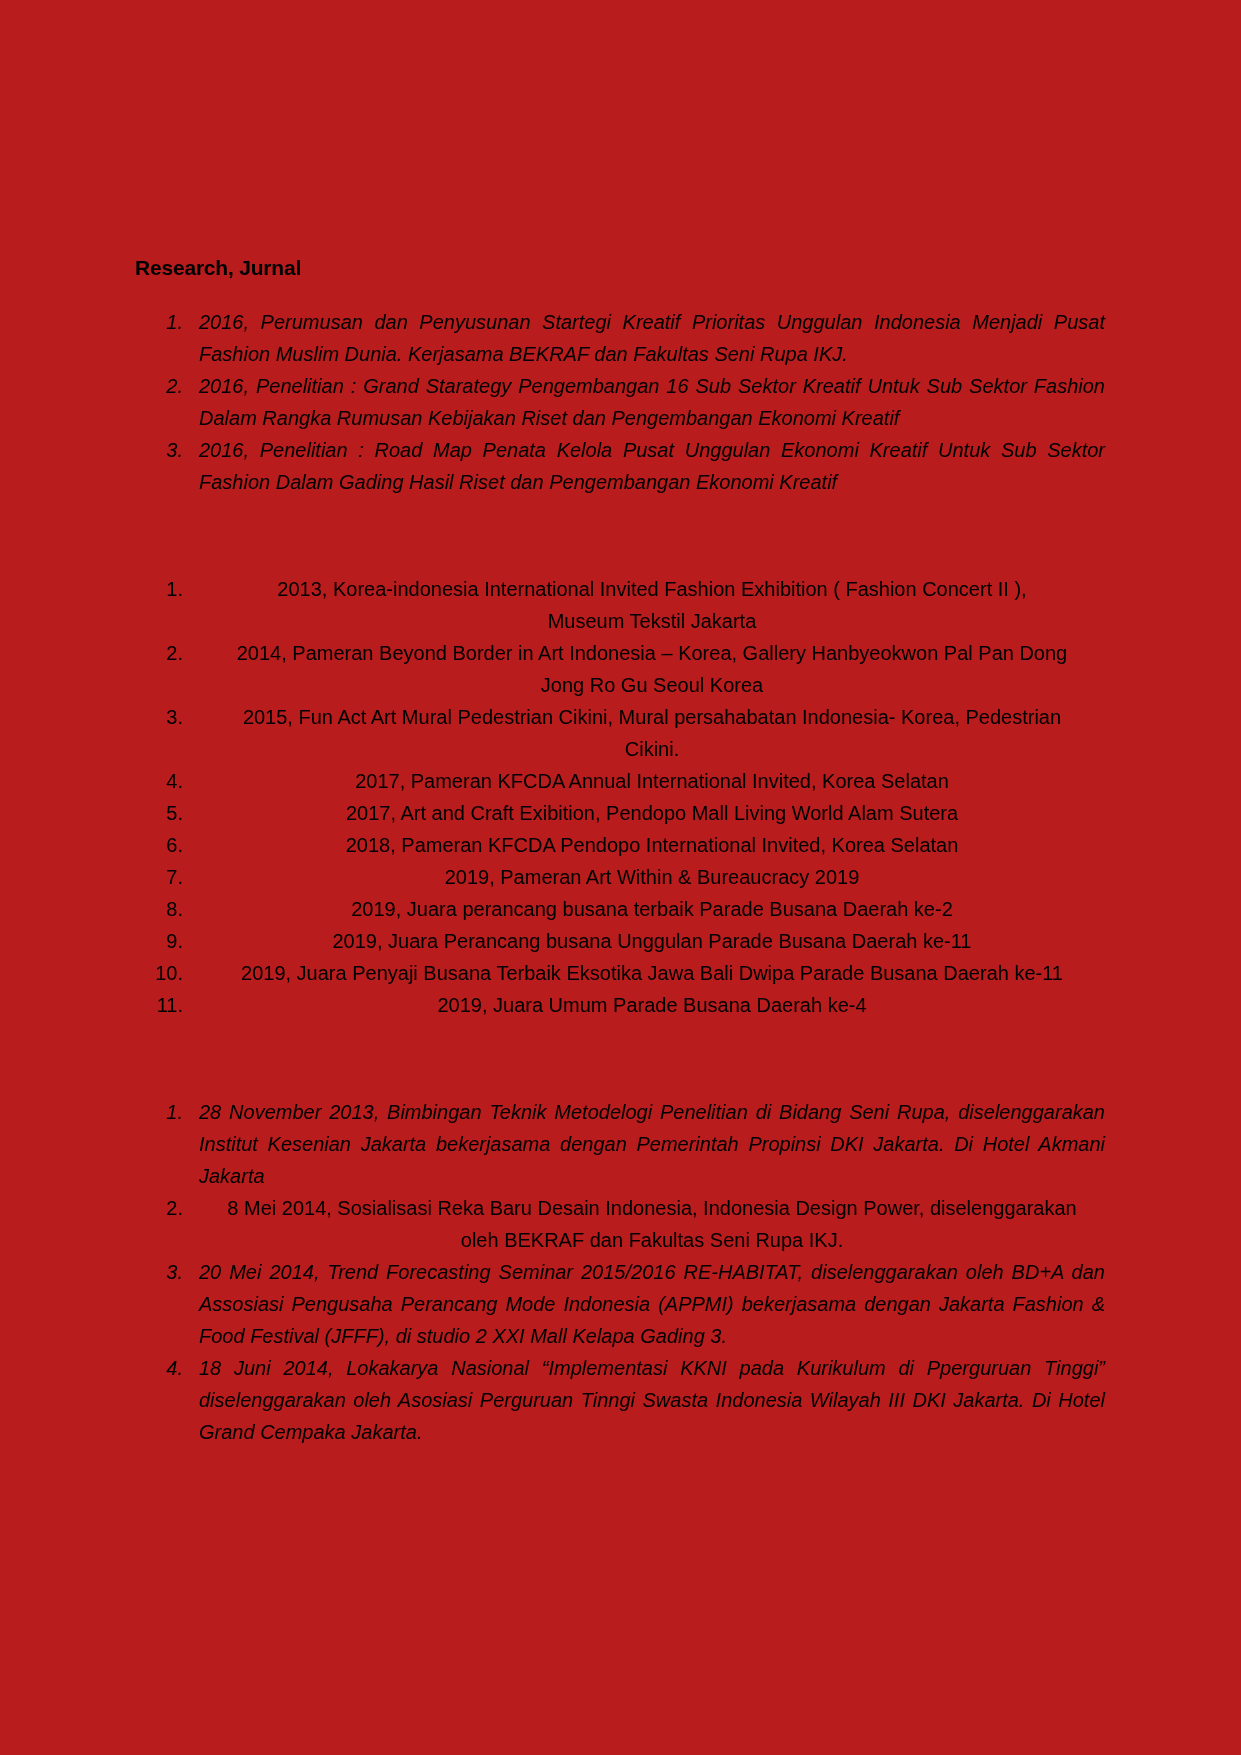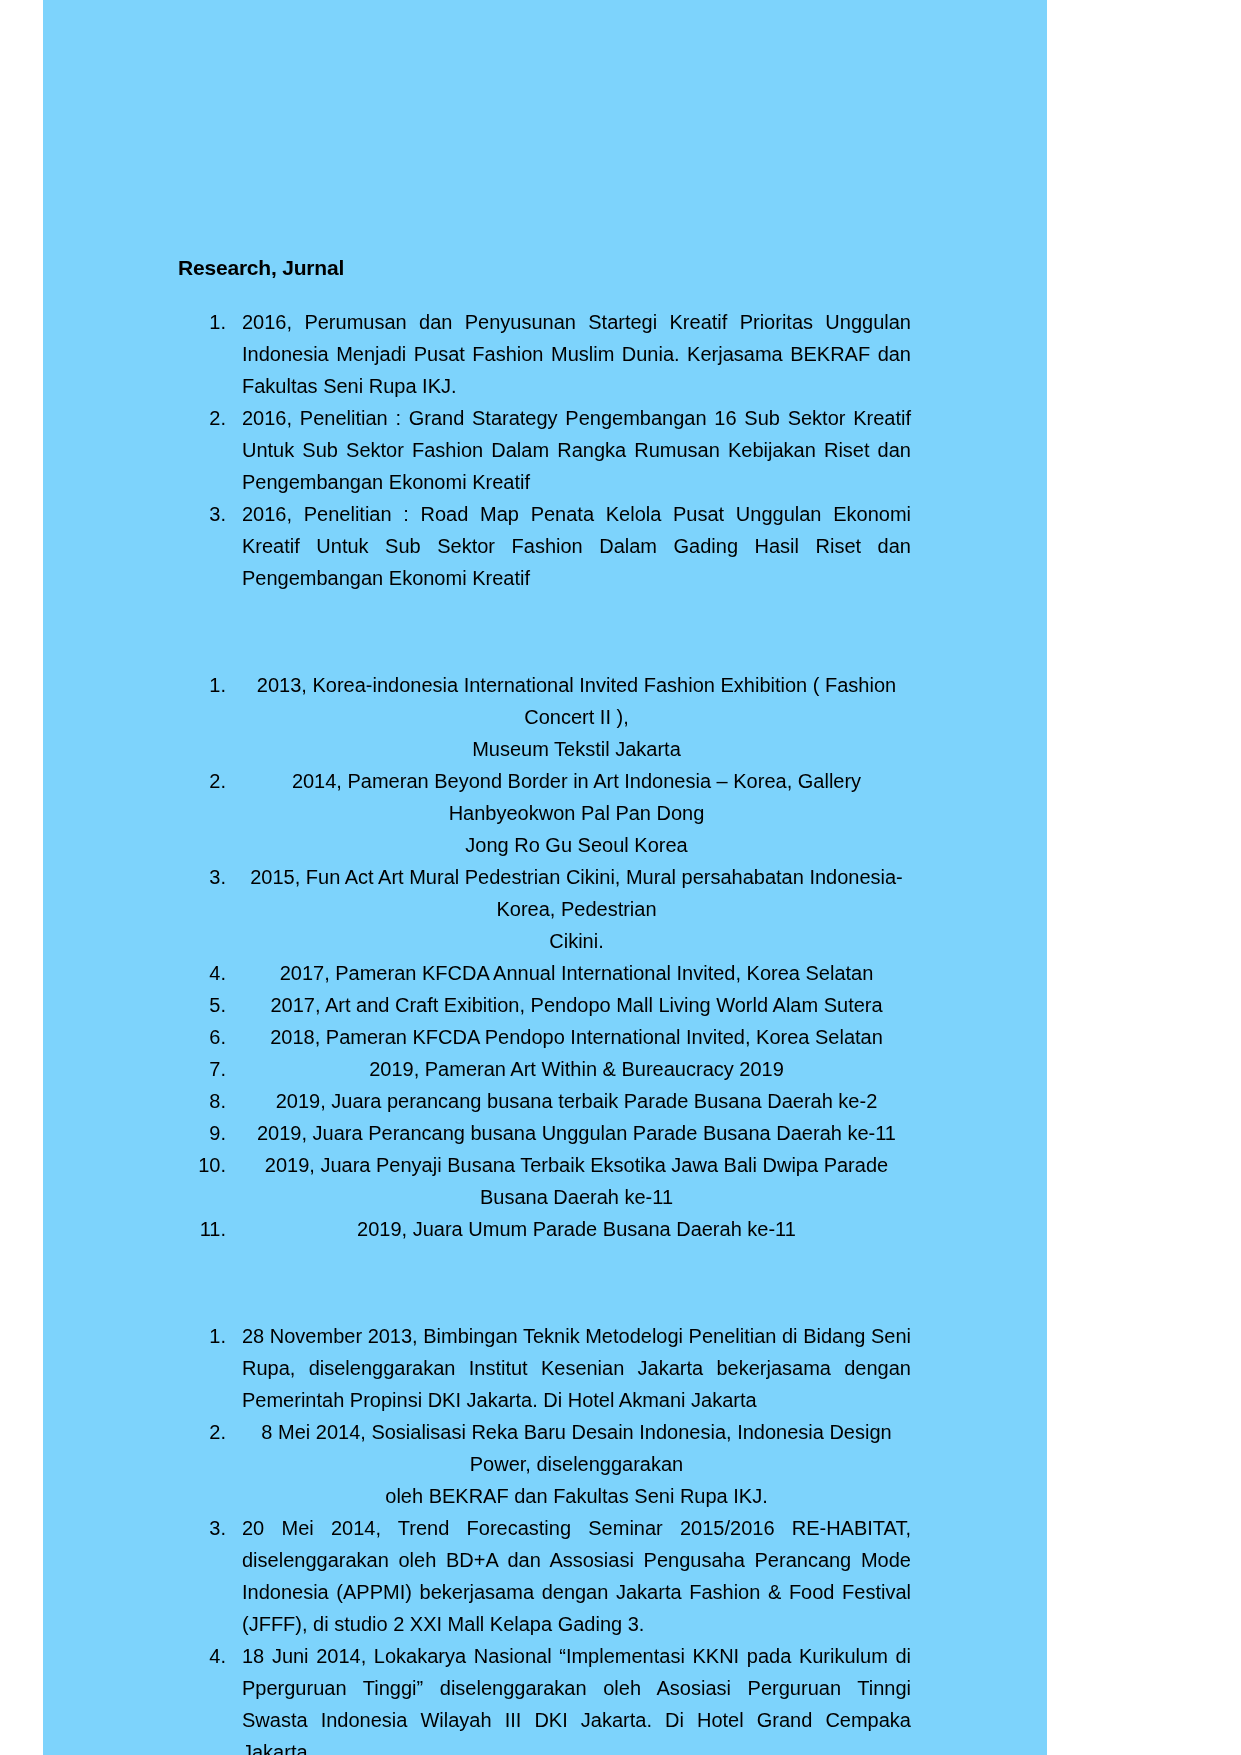--- a/index.html
+++ b/index.html
@@ -9,25 +9,24 @@
   }
   body {
     width: 1241px;
     height: 1755px;
     color: #000000;
     font-family: "Liberation Sans", sans-serif;
     overflow: hidden;
   }
   .page {
     box-sizing: border-box;
-    width: 1004px;
+    width: 1241px;
     height: 1755px;
     padding: 252px 136px 60px 135px;
-    background: #7dd3fc;
-    margin-left: 43px;
+    background: #b91c1c;
   }
   .doc-section { margin: 0; }
   .doc-section + .doc-section { margin-top: 75px; }
   .section-heading {
     margin: 0 0 22px 0;
     font-size: 21px;
     font-weight: bold;
     line-height: 32px;
     letter-spacing: -0.2px;
   }
@@ -50,20 +49,21 @@
     position: absolute;
     left: -64px;
     top: 0;
     width: 48px;
     text-align: right;
     white-space: normal;
   }
   ol.numbered-list > li.list-item.justify {
     white-space: normal;
     text-align: justify;
+    font-style: italic;
   }
 </style>
 </head>
 <body>
 
 <main class="page">
   <div id="sections-root">
       <section class="doc-section">
         <h2 class="section-heading">Research, Jurnal</h2>
         <ol class="numbered-list">
@@ -80,21 +80,21 @@
 Jong Ro Gu Seoul Korea</li>
           <li class="list-item">2015, Fun Act Art Mural Pedestrian Cikini, Mural persahabatan Indonesia- Korea, Pedestrian
 Cikini.</li>
           <li class="list-item">2017, Pameran KFCDA Annual International Invited, Korea Selatan</li>
           <li class="list-item">2017, Art and Craft Exibition, Pendopo Mall Living World Alam Sutera</li>
           <li class="list-item">2018, Pameran KFCDA Pendopo International Invited, Korea Selatan</li>
           <li class="list-item">2019, Pameran Art Within &amp; Bureaucracy 2019</li>
           <li class="list-item">2019, Juara perancang busana terbaik Parade Busana Daerah ke-2</li>
           <li class="list-item">2019, Juara Perancang busana Unggulan Parade Busana Daerah ke-11</li>
           <li class="list-item">2019, Juara Penyaji Busana Terbaik Eksotika Jawa Bali Dwipa Parade Busana Daerah ke-11</li>
-          <li class="list-item">2019, Juara Umum Parade Busana Daerah ke-11</li>
+          <li class="list-item">2019, Juara Umum Parade Busana Daerah ke-4</li>
         </ol>
       </section>
       <section class="doc-section">
         <ol class="numbered-list">
           <li class="list-item justify">28 November 2013, Bimbingan Teknik Metodelogi Penelitian di Bidang Seni Rupa, diselenggarakan Institut Kesenian Jakarta bekerjasama dengan Pemerintah Propinsi DKI Jakarta. Di Hotel Akmani Jakarta</li>
           <li class="list-item">8 Mei 2014, Sosialisasi Reka Baru Desain Indonesia, Indonesia Design Power, diselenggarakan
 oleh BEKRAF dan Fakultas Seni Rupa IKJ.</li>
           <li class="list-item justify">20 Mei 2014, Trend Forecasting Seminar 2015/2016 RE-HABITAT, diselenggarakan oleh BD+A dan Assosiasi Pengusaha Perancang Mode Indonesia (APPMI) bekerjasama dengan Jakarta Fashion &amp; Food Festival (JFFF), di studio 2 XXI Mall Kelapa Gading 3.</li>
           <li class="list-item justify">18 Juni 2014, Lokakarya Nasional “Implementasi KKNI pada Kurikulum di Pperguruan Tinggi” diselenggarakan oleh Asosiasi Perguruan Tinngi Swasta Indonesia Wilayah III DKI Jakarta. Di Hotel Grand Cempaka Jakarta.</li>
         </ol>

